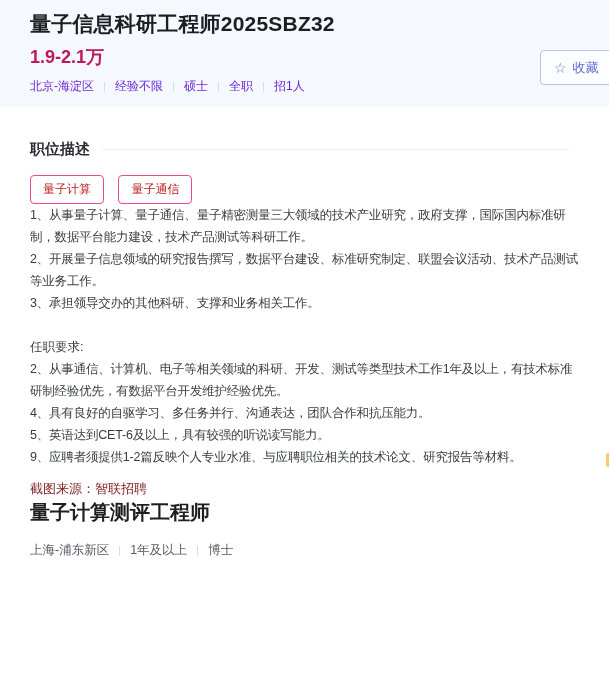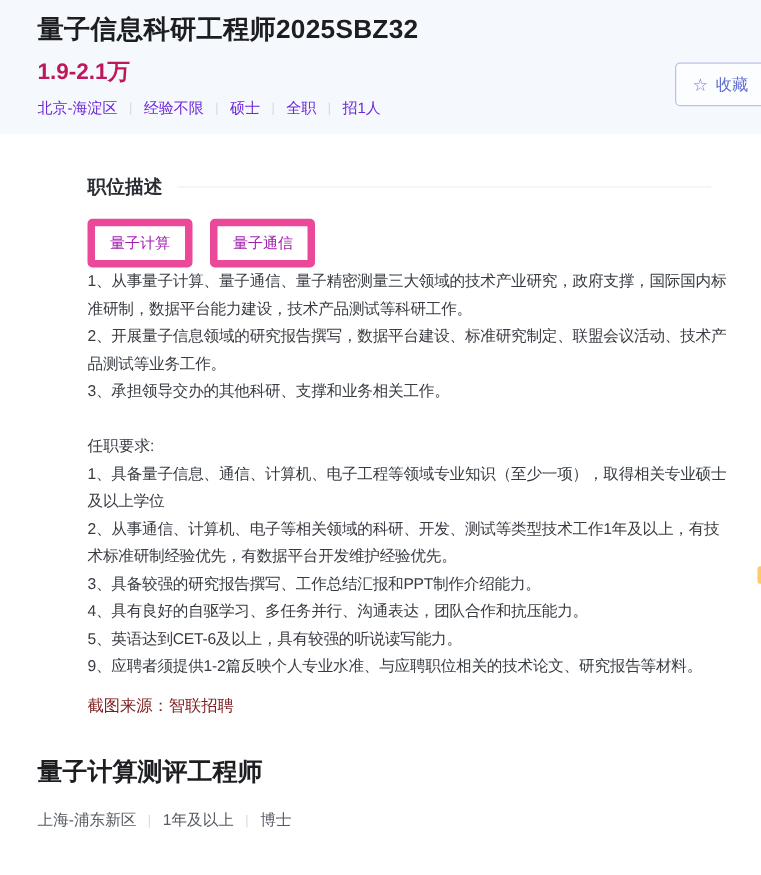--- a/index.html
+++ b/index.html
@@ -29,36 +29,36 @@
     display:inline-block; width:1px; height:10px; background:#d9dde4; margin:0 10px;
   }
   .fav-btn {
     position:absolute; left:540px; top:50px; width:110px; height:35px;
     border:1px solid #b9c2ec; border-radius:4px; background:#fcfdff;
     color:#5d6bd0; font-size:13px; font-family:inherit;
     display:flex; align-items:center; gap:6px; padding-left:13px; cursor:pointer;
   }
   .fav-btn .star { font-size:14px; line-height:14px; color:#6b79d8; }
   
-  .content { padding:0 26px 0 30px;margin-left:40px; }
+  .content { padding:0 26px 0 30px; }
   .section-head { margin-top:33px; display:flex; align-items:center; }
   .section-title { font-size:15px; font-weight:bold; color:#2a2d33; white-space:nowrap; }
   .section-rule { flex:1; height:1px; background:#efefef; margin-left:12px; margin-right:14px; }
   .tags { margin-top:16px; }
   .tag {
-    display:inline-block; border:6px solid #ec4899; border-radius:4px;
-    padding:5px 12px; font-size:12px; color:#a21caf; margin-right:10px; background:#fff;
+    display:inline-block; border:1px solid #ec4899; border-radius:4px;
+    padding:5px 12px; font-size:12px; color:#b91c1c; margin-right:10px; background:#fff;
   }
   .para-title { margin-top:22px; font-size:12.5px; color:#383c42; line-height:22px; }
   .para { font-size:12.5px; color:#383c42; line-height:22px; letter-spacing:-0.2px; }
   .source-caption {
     margin-top:12px; font-size:13px; color:#7f1d1d; line-height:18px;
   }
   
-  .second-job { padding:0 30px; margin-top:30px; }
+  .second-job { padding:0 30px; }
   .second-title { font-size:20px; font-weight:bold; color:#1d1e22; line-height:28px; }
   .second-meta {
     margin-top:16px; font-size:12.5px; color:#565b63; display:flex; align-items:center;text-align:center;
   }
   .edge-widget {
     position:absolute; right:0; top:453px; width:3px; height:14px;
     background:#ffc86b; border-radius:2px 0 0 2px;
   }
 </style>
 </head>
@@ -95,23 +95,21 @@
     <div class="tags">
       <span class="tag">量子计算</span>
       <span class="tag">量子通信</span>
     </div>
 
     <p class="para">1、从事量子计算、量子通信、量子精密测量三大领域的技术产业研究，政府支撑，国际国内标准研制，数据平台能力建设，技术产品测试等科研工作。</p>
     <p class="para">2、开展量子信息领域的研究报告撰写，数据平台建设、标准研究制定、联盟会议活动、技术产品测试等业务工作。</p>
     <p class="para">3、承担领导交办的其他科研、支撑和业务相关工作。</p>
 
     <p class="para-title">任职要求:</p>
-    <p class="para">1、具备量子信息、通信、计算机、电子工程等领域专业知识（至少一项），取得相关专业硕士及以上学位</p>
     <p class="para">2、从事通信、计算机、电子等相关领域的科研、开发、测试等类型技术工作1年及以上，有技术标准研制经验优先，有数据平台开发维护经验优先。</p>
-    <p class="para">3、具备较强的研究报告撰写、工作总结汇报和PPT制作介绍能力。</p>
     <p class="para">4、具有良好的自驱学习、多任务并行、沟通表达，团队合作和抗压能力。</p>
     <p class="para">5、英语达到CET-6及以上，具有较强的听说读写能力。</p>
     <p class="para">9、应聘者须提供1-2篇反映个人专业水准、与应聘职位相关的技术论文、研究报告等材料。</p>
 
     <div class="source-caption">截图来源：智联招聘</div>
   </div>
 
   <div class="second-job">
     <h2 class="second-title">量子计算测评工程师</h2>
     <div class="second-meta">

